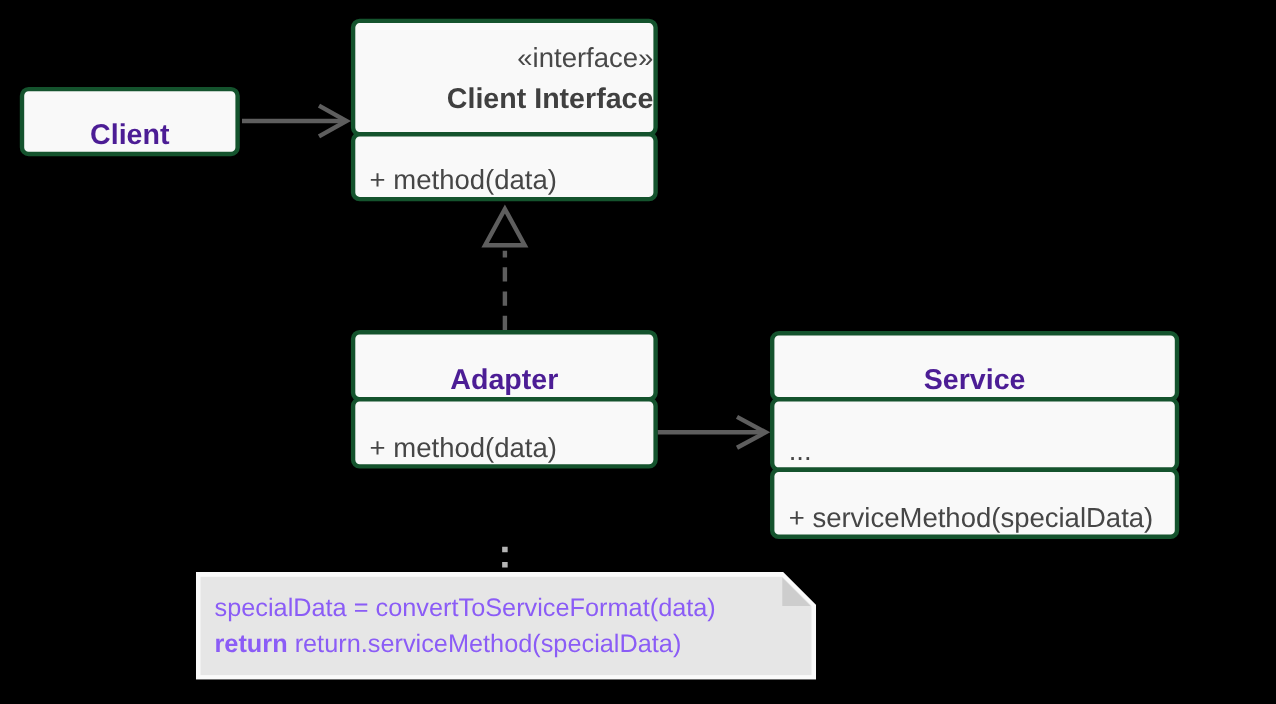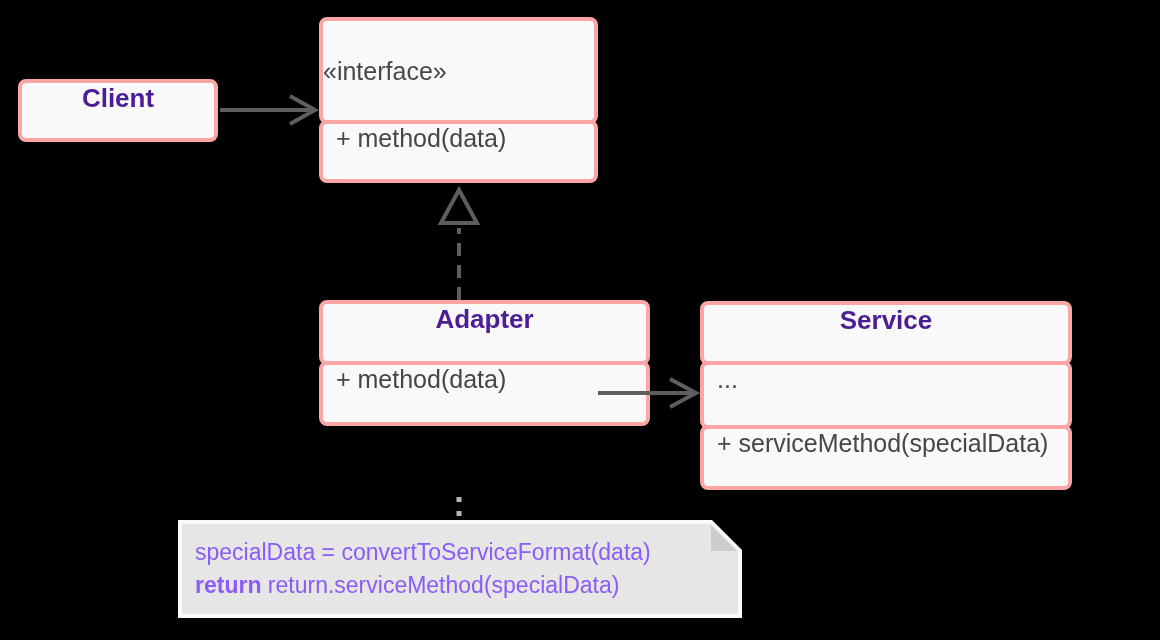--- a/index.html
+++ b/index.html
@@ -13,24 +13,24 @@
     position: relative;
     width: 1160px; height: 640px;
     background: #000000;
   }
 
   
   .uml-box { position: absolute; }
   .cmp {
     box-sizing: border-box;
     background: #f9f9f9;
-    border: 4px solid #fca5a5;
+    border: 4px solid #14532d;
     border-radius: 8px;
     display: flex;
-    align-items: flex-start;
+    align-items: flex-end;
     color: #464646;
     font-size: 25px;
   }
   .cmp + .cmp { margin-top: -4px; }
   .cmp.title {
     justify-content: center;
     font-weight: bold;
     font-size: 26px;
     color: #4c1d95;
   }
@@ -81,25 +81,26 @@
 
 <div id="canvas">
 
   <div class="uml-box" style="left:18px; top:79px; width:200px;">
     <div class="cmp title" style="height:63px;">Client</div>
   </div>
 
   <div class="uml-box" style="left:319px; top:17px; width:279px;">
     <div class="cmp stack" style="height:107px;">
       <div class="stereotype">«interface»</div>
+      <div class="classname">Client Interface</div>
     </div>
     <div class="cmp member" style="height:63px;">+ method(data)</div>
   </div>
 
-  <div class="uml-box" style="left:319px; top:300px; width:331px;">
+  <div class="uml-box" style="left:319px; top:300px; width:279px;">
     <div class="cmp title" style="height:65px;">Adapter</div>
     <div class="cmp member" style="height:65px;">+ method(data)</div>
   </div>
 
   <div class="uml-box" style="left:700px; top:301px; width:372px;">
     <div class="cmp title" style="height:64px;">Service</div>
     <div class="cmp member" style="height:68px;">...</div>
     <div class="cmp member" style="height:65px;">+ serviceMethod(specialData)</div>
   </div>
 

